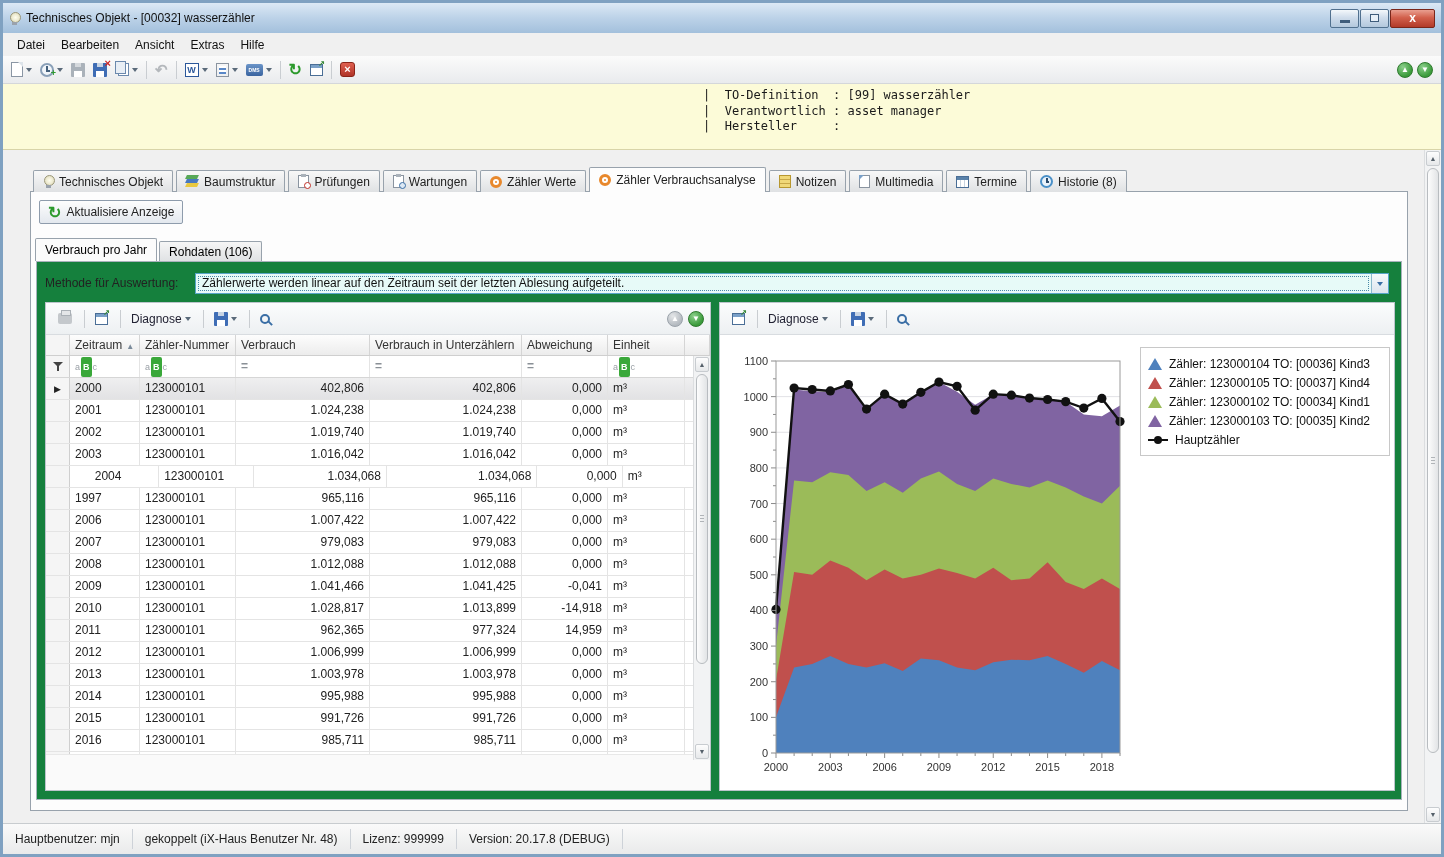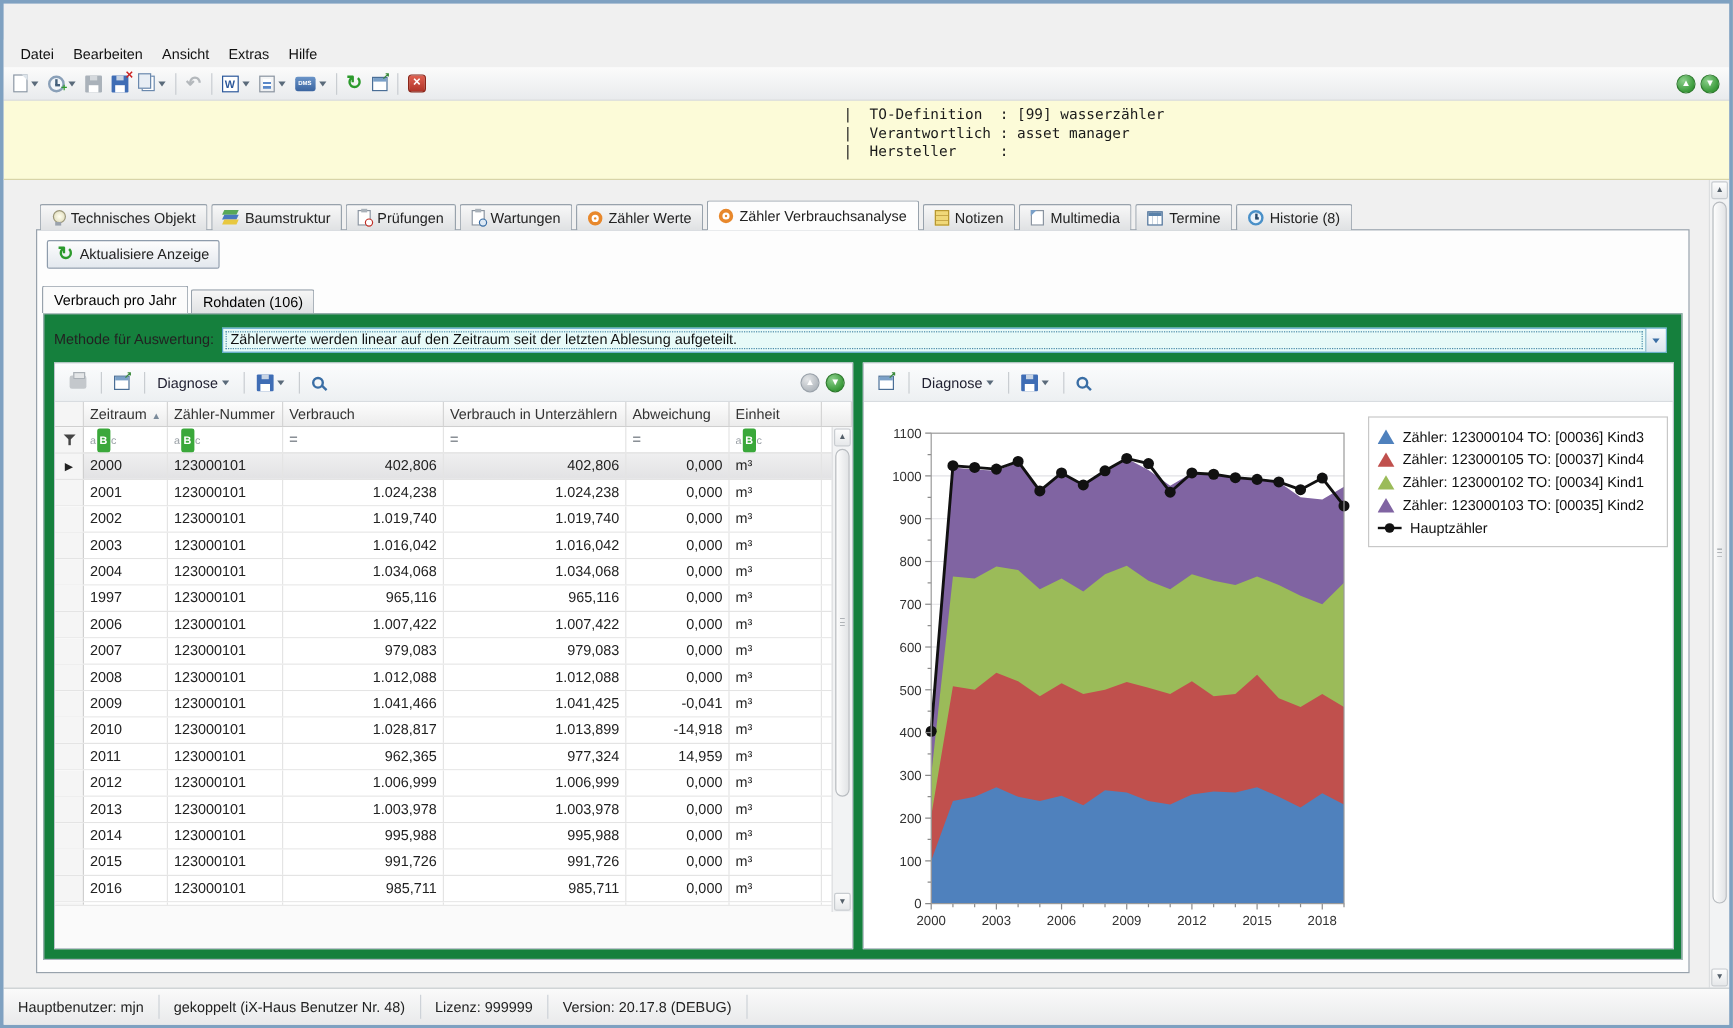--- a/index.html
+++ b/index.html
@@ -112,21 +112,21 @@
     border:1px solid #98a2ac;}
   .btn{display:inline-flex;align-items:center;gap:5px;font-size:12px;color:#222;height:24px;padding:0 8px;
     border:1px solid #8e9cac;border-radius:2px;background:linear-gradient(#fdfdfd,#e3e8ee);}
   .refresh-view-btn{position:absolute;top:8px;left:8px;}
   .subtabs{position:absolute;top:46px;left:4px;height:23px;display:flex;align-items:flex-end;z-index:2;}
   .subtab{height:20px;display:flex;align-items:center;padding:0 9px;font-size:12px;
     background:linear-gradient(#f6f6f6,#e0e2e4);border:1px solid #98a2ac;border-bottom:none;border-radius:2px 2px 0 0;margin-right:2px;}
   .subtab.active{background:#fbfbfb;height:23px;z-index:3;position:relative;}
   .innerpanel{position:absolute;top:69px;left:5px;right:5px;bottom:10px;border:1px solid #a8b2bc;background:#15803d;}
   .methode-label{position:absolute;left:8px;top:14px;font-size:12px;color:#222;}
-  .combo{position:absolute;left:148px;right:12px;top:11px;height:21px;border:1px solid #57a6c7;background:#e7faf8;
+  .combo{position:absolute;left:158px;right:12px;top:11px;height:21px;border:1px solid #57a6c7;background:#e7faf8;
     display:flex;align-items:center;}
   .combo-text{flex:1;font-size:12px;color:#111;padding:0 5px;white-space:nowrap;overflow:hidden;
     outline:1px dotted #4a8aa8;outline-offset:-2px;height:17px;line-height:17px;margin:1px;}
   .combo-btn{width:17px;height:100%;border-left:1px solid #8ab8cc;background:linear-gradient(#f6f9fc,#dce5ee);
     display:flex;align-items:center;justify-content:center;}
   .combo-btn .dd-arrow{margin:0;border-top-color:#3a6ea5;}
   
   .group{position:absolute;top:40px;bottom:8px;border:1px solid #bcc4cc;background:#fff;}
   .group.left{left:8px;width:666px;}
   .group.right{left:682px;right:6px;}
@@ -173,20 +173,35 @@
   
   .statusbar{position:absolute;left:0;right:0;bottom:0;height:31px;background:linear-gradient(#fafafa,#e9eaeb);
     border-top:1px solid #c8cccf;display:flex;align-items:center;font-size:12px;color:#222;}
   .status-seg{padding:0 12px;border-right:1px solid #cdd2d8;height:20px;line-height:20px;}
 </style>
 </head>
 <body>
 
 <div class="window">
 
+  <div class="titlebar">
+    <span class="bulb-icon"></span>
+    <span class="title-text">Technisches Objekt - [00032] wasserzähler</span>
+    <div class="win-controls">
+      <div class="win-btn">
+          <span class="minimize-glyph"></span>
+        </div>
+      <div class="win-btn">
+          <span class="restore-glyph"></span>
+        </div>
+      <div class="win-btn close">
+          <span>x</span>
+        </div>
+    </div>
+  </div>
 
   <div class="menubar">
       <div class="menu-item">Datei</div>
       <div class="menu-item">Bearbeiten</div>
       <div class="menu-item">Ansicht</div>
       <div class="menu-item">Extras</div>
       <div class="menu-item">Hilfe</div>
     </div>
 
   <div class="toolbar">
@@ -417,21 +432,21 @@
                   <div class="cell" style="width: 70px;">2003</div>
                   <div class="cell" style="width: 96px;">123000101</div>
                   <div class="cell num" style="width: 134px;">1.016,042</div>
                   <div class="cell num" style="width: 152px;">1.016,042</div>
                   <div class="cell num" style="width: 86px;">0,000</div>
                   <div class="cell" style="width: 77px;">m³</div>
                   <div class="cell" style="flex: 1 1 0%;"></div>
                 </div>
                 <div class="gridrow">
                   <div class="cell c-ind"></div>
-                  <div class="cell" style="width: 70px;">2004</div>
+                  <div class="cell" style="width: 70px; margin-left: 20px;">2004</div>
                   <div class="cell" style="width: 96px;">123000101</div>
                   <div class="cell num" style="width: 134px;">1.034,068</div>
                   <div class="cell num" style="width: 152px;">1.034,068</div>
                   <div class="cell num" style="width: 86px;">0,000</div>
                   <div class="cell" style="width: 77px;">m³</div>
                   <div class="cell" style="flex: 1 1 0%;"></div>
                 </div>
                 <div class="gridrow">
                   <div class="cell c-ind"></div>
                   <div class="cell" style="width: 70px;">1997</div>

